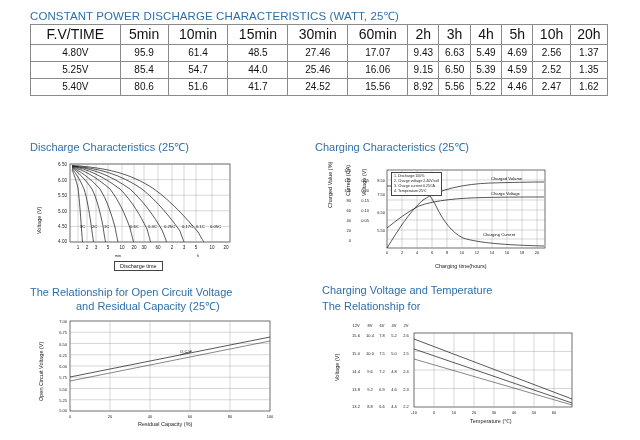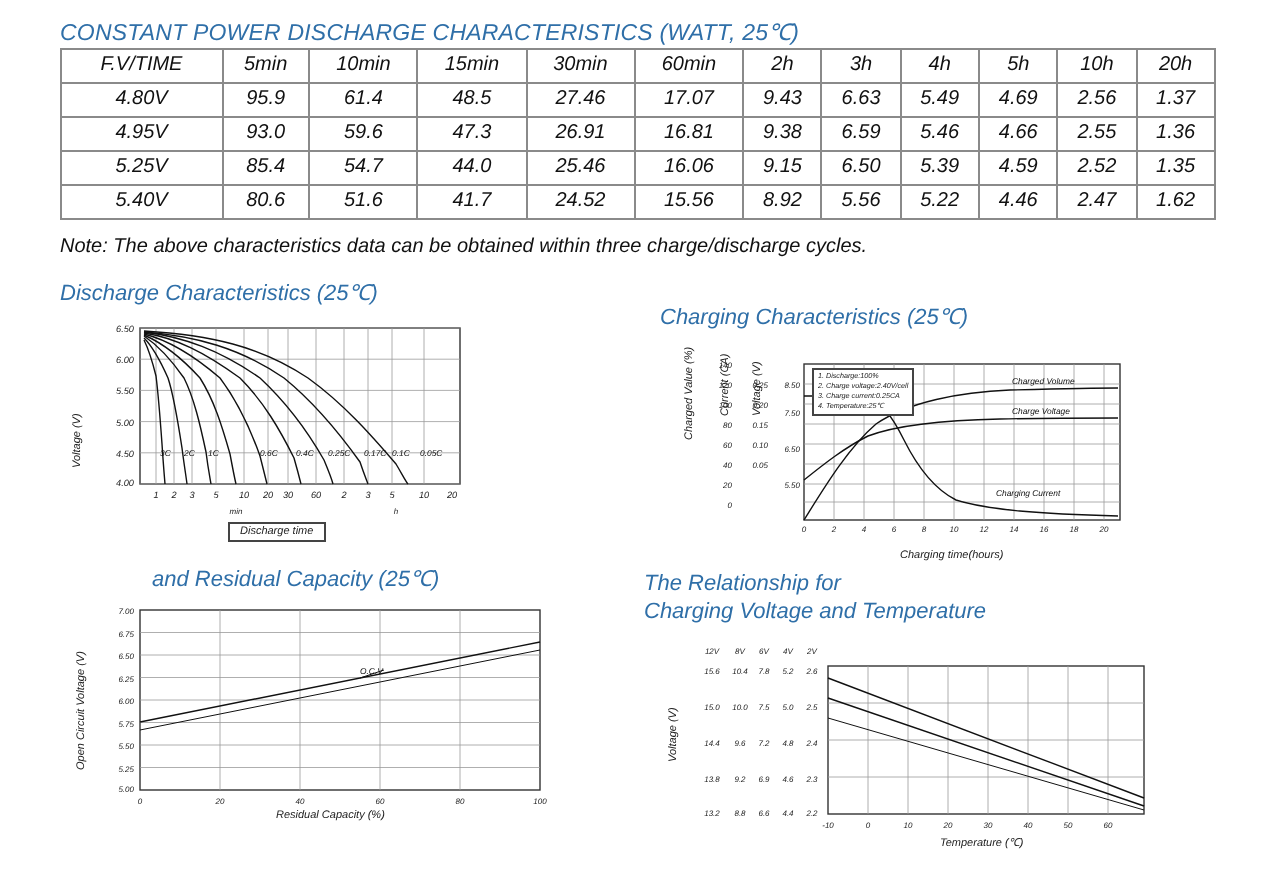--- a/index.html
+++ b/index.html
@@ -13,21 +13,20 @@
     font-family: "Liberation Sans", sans-serif;
     color: #222;
     position: relative;
     overflow: hidden;
   }
   .page {
     position: relative;
     width: 540px;
     height: 440px;
     padding: 0;
-    font-style: italic;
   }
   .section-title {
     color: #2f6fa8;
     font-size: 11.5px;
     letter-spacing: 0.1px;
   }
   #main-title {
     position: absolute;
     left: 30px;
     top: 8px;
@@ -44,21 +43,21 @@
   }
   #power-table th, #power-table td {
     border: 1px solid #8a8a8a;
     text-align: center;
     padding: 1px 0 2px 0;
     height: 13px;
     font-weight: normal;
     color: #111;
   }
   #power-table th {
-    font-size: 10px;
+    font-size: 14px;
   }
   #power-table td.rowhead {
     font-weight: normal;
   }
   #table-note {
     position: absolute;
     left: 30px;
     top: 118px;
     font-size: 10px;
     color: #111;
@@ -147,34 +146,20 @@
         <td>27.46</td>
         <td>17.07</td>
         <td>9.43</td>
         <td>6.63</td>
         <td>5.49</td>
         <td>4.69</td>
         <td>2.56</td>
         <td>1.37</td>
       </tr>
       <tr>
-        <td class="rowhead">4.95V</td>
-        <td>93.0</td>
-        <td>59.6</td>
-        <td>47.3</td>
-        <td>26.91</td>
-        <td>16.81</td>
-        <td>9.38</td>
-        <td>6.59</td>
-        <td>5.46</td>
-        <td>4.66</td>
-        <td>2.55</td>
-        <td>1.36</td>
-      </tr>
-      <tr>
         <td class="rowhead">5.25V</td>
         <td>85.4</td>
         <td>54.7</td>
         <td>44.0</td>
         <td>25.46</td>
         <td>16.06</td>
         <td>9.15</td>
         <td>6.50</td>
         <td>5.39</td>
         <td>4.59</td>
@@ -191,21 +176,20 @@
         <td>8.92</td>
         <td>5.56</td>
         <td>5.22</td>
         <td>4.46</td>
         <td>2.47</td>
         <td>1.62</td>
       </tr>
     </tbody>
   </table>
 
-  <div id="table-note">Note: The above characteristics data can be obtained within three charge/discharge cycles.</div>
 
   <div class="chart-block" style="left:30px; top:140px; width:280px;">
     <div class="chart-title">Discharge Characteristics (25℃)</div>
     <div class="plot-wrap">
       <svg width="280" height="120" viewBox="0 0 280 120">
 
         <rect x="40" y="8" width="160" height="78" fill="#fff" stroke="#333" stroke-width="0.7"></rect>
 
         <line class="grid-line" x1="40" y1="8" x2="200" y2="8"></line>
         <line class="grid-line" x1="40" y1="23.6" x2="200" y2="23.6"></line>
@@ -270,21 +254,21 @@
         <text class="ann-txt" x="134" y="72">0.25C</text>
         <text class="ann-txt" x="152" y="72">0.17C</text>
         <text class="ann-txt" x="166" y="72">0.1C</text>
         <text class="ann-txt" x="180" y="72">0.05C</text>
       </svg>
       <div class="axis-label-y" style="left:6px; top:78px;">Voltage (V)</div>
       <div class="boxed-label" style="left:84px; top:105px;">Discharge time</div>
     </div>
   </div>
 
-  <div class="chart-block" style="left:330px; top:140px; width:300px;margin-top:12px;">
+  <div class="chart-block" style="left:315px; top:140px; width:300px;">
     <div class="chart-title">Charging Characteristics (25℃)</div>
     <div class="plot-wrap">
       <svg width="300" height="120" viewBox="0 0 300 120">
 
         <rect x="72" y="14" width="158" height="78" fill="#fff" stroke="#333" stroke-width="0.7"></rect>
 
         <line class="grid-line" x1="72" y1="24" x2="230" y2="24"></line>
         <line class="grid-line" x1="72" y1="34" x2="230" y2="34"></line>
         <line class="grid-line" x1="72" y1="44" x2="230" y2="44"></line>
         <line class="grid-line" x1="72" y1="54" x2="230" y2="54"></line>
@@ -352,20 +336,21 @@
       <div class="legend-box" style="left:76px; top:16px;">
         <div>1. Discharge:100%</div>
         <div>2. Charge voltage:2.40V/cell</div>
         <div>3. Charge current:0.25CA</div>
         <div>4. Temperature:25℃</div>
       </div>
     </div>
   </div>
 
   <div class="chart-block" style="left:30px; top:285px; width:280px;">
+    <div class="chart-title">The Relationship for Open Circuit Voltage</div>
     <div class="chart-title" style="margin-top:-2px;margin-left:46px;">and Residual Capacity (25℃)</div>
     <div class="plot-wrap">
       <svg width="280" height="118" viewBox="0 0 280 118">
 
         <rect x="40" y="6" width="200" height="90" fill="#fff" stroke="#333" stroke-width="0.7"></rect>
         <line class="grid-line" x1="40" y1="17.25" x2="240" y2="17.25"></line>
         <line class="grid-line" x1="40" y1="28.5" x2="240" y2="28.5"></line>
         <line class="grid-line" x1="40" y1="39.75" x2="240" y2="39.75"></line>
         <line class="grid-line" x1="40" y1="51" x2="240" y2="51"></line>
         <line class="grid-line" x1="40" y1="62.25" x2="240" y2="62.25"></line>
@@ -398,22 +383,22 @@
         <text class="tick-txt-sm" x="160" y="103" text-anchor="middle">60</text>
         <text class="tick-txt-sm" x="200" y="103" text-anchor="middle">80</text>
         <text class="tick-txt-sm" x="240" y="103" text-anchor="middle">100</text>
       </svg>
       <div class="axis-label-y" style="left:8px; top:86px;">Open Circuit Voltage (V)</div>
       <div class="axis-label-x" style="left:108px; top:106px;">Residual Capacity (%)</div>
     </div>
   </div>
 
   <div class="chart-block" style="left:322px; top:285px; width:300px;">
+    <div class="chart-title" style="margin-top:-2px;">Charging Voltage and Temperature</div>
     <div class="chart-title">The Relationship for</div>
-    <div class="chart-title" style="margin-top:-2px;">Charging Voltage and Temperature</div>
     <div class="plot-wrap">
       <svg width="300" height="118" viewBox="0 0 300 118">
 
         <text class="tick-txt-sm" x="34" y="12" text-anchor="middle">12V</text>
         <text class="tick-txt-sm" x="48" y="12" text-anchor="middle">8V</text>
         <text class="tick-txt-sm" x="60" y="12" text-anchor="middle">6V</text>
         <text class="tick-txt-sm" x="72" y="12" text-anchor="middle">4V</text>
         <text class="tick-txt-sm" x="84" y="12" text-anchor="middle">2V</text>
 
         <rect x="92" y="18" width="158" height="74" fill="#fff" stroke="#333" stroke-width="0.7"></rect>

